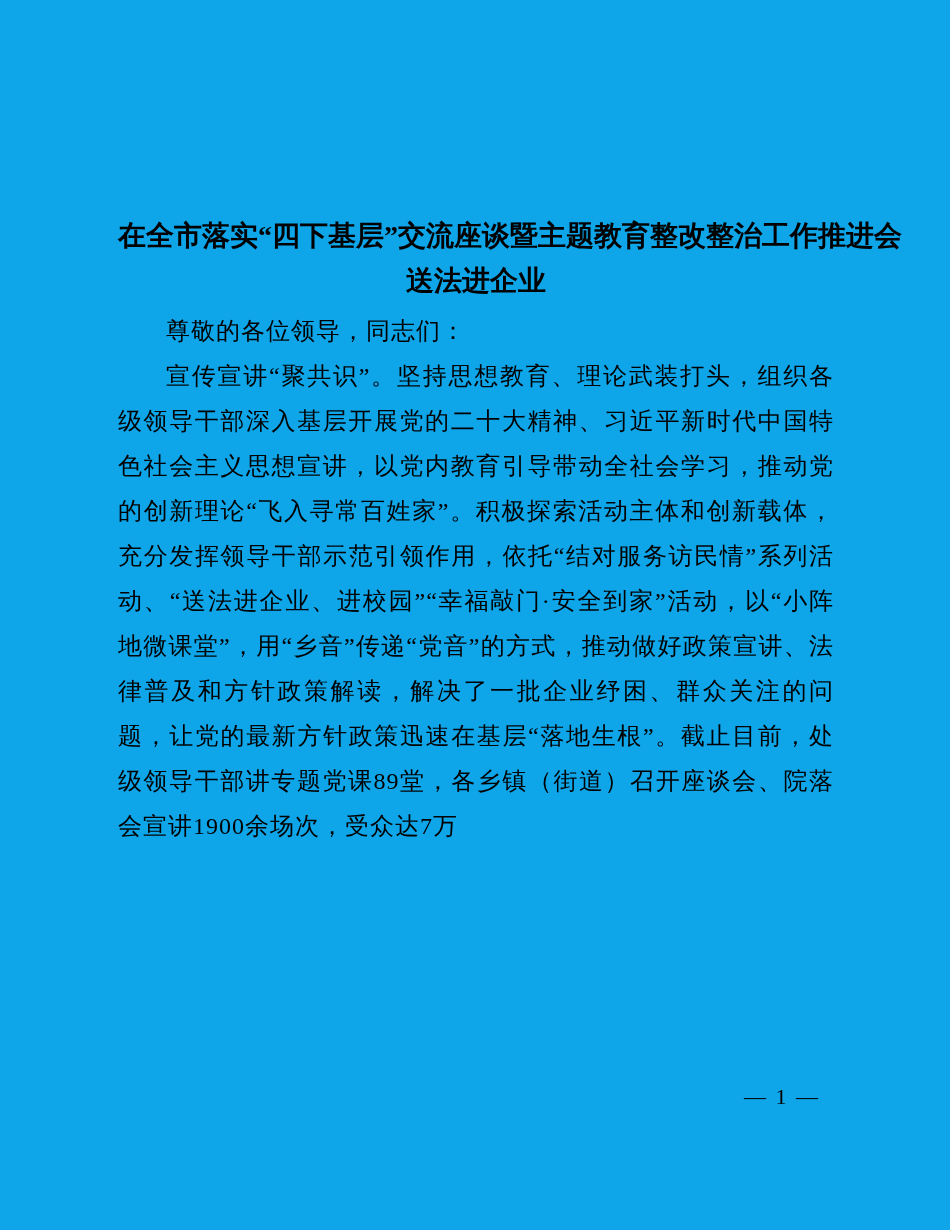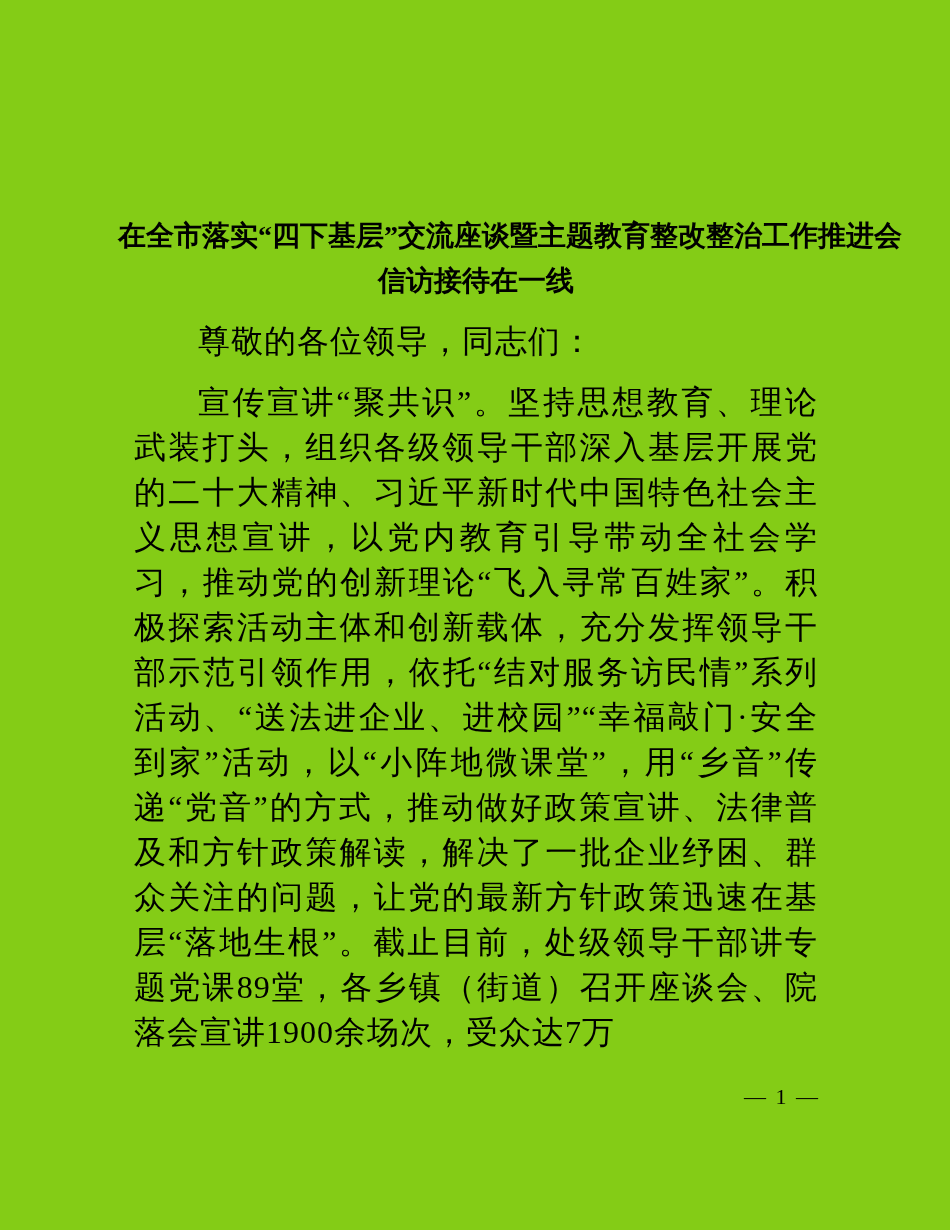--- a/index.html
+++ b/index.html
@@ -4,21 +4,21 @@
 <style>
   html, body {
     margin: 0;
     padding: 0;
     background: #ffffff;
   }
   .page {
     position: relative;
     width: 950px;
     height: 1230px;
-    background: #84cc16;
+    background: #0ea5e9;
     color: #000000;
     font-family: "Liberation Serif", "DejaVu Serif", serif;
     overflow: hidden;
   }
   .content {
     position: absolute;
     left: 118px;
     top: 213px;
     width: 716px;
   }
@@ -29,23 +29,23 @@
     font-weight: 700;
     line-height: 45px;
     text-align: center;
     letter-spacing: 0px;
   }
   .title-line {
     display: block;
     white-space: nowrap;
   }
   .para {
-    margin: 16px;
+    margin: 0;
     padding: 0;
-    font-size: 32px;
+    font-size: 24px;
     font-weight: 400;
     line-height: 45px;
     text-indent: 2em;
     text-align: justify;
     text-justify: inter-character;
     letter-spacing: 1px;
   }
   .page-number {
     position: absolute;
     right: 130px;
@@ -57,19 +57,19 @@
     white-space: nowrap;
   }
 </style>
 </head>
 <body>
 
 <div class="page">
   <div class="content">
     <h1 class="doc-title">
       <span class="title-line">在全市落实“四下基层”交流座谈暨主题教育整改整治工作推进会</span>
-      <span class="title-line">信访接待在一线</span>
+      <span class="title-line">送法进企业</span>
     </h1>
     <p class="para">尊敬的各位领导，同志们：</p>
     <p class="para">宣传宣讲“聚共识”。坚持思想教育、理论武装打头，组织各级领导干部深入基层开展党的二十大精神、习近平新时代中国特色社会主义思想宣讲，以党内教育引导带动全社会学习，推动党的创新理论“飞入寻常百姓家”。积极探索活动主体和创新载体，充分发挥领导干部示范引领作用，依托“结对服务访民情”系列活动、“送法进企业、进校园”“幸福敲门·安全到家”活动，以“小阵地微课堂”，用“乡音”传递“党音”的方式，推动做好政策宣讲、法律普及和方针政策解读，解决了一批企业纾困、群众关注的问题，让党的最新方针政策迅速在基层“落地生根”。截止目前，处级领导干部讲专题党课89堂，各乡镇（街道）召开座谈会、院落会宣讲1900余场次，受众达7万</p>
   </div>
   <div class="page-number">— 1 —</div>
 </div>
 
 </body></html>

